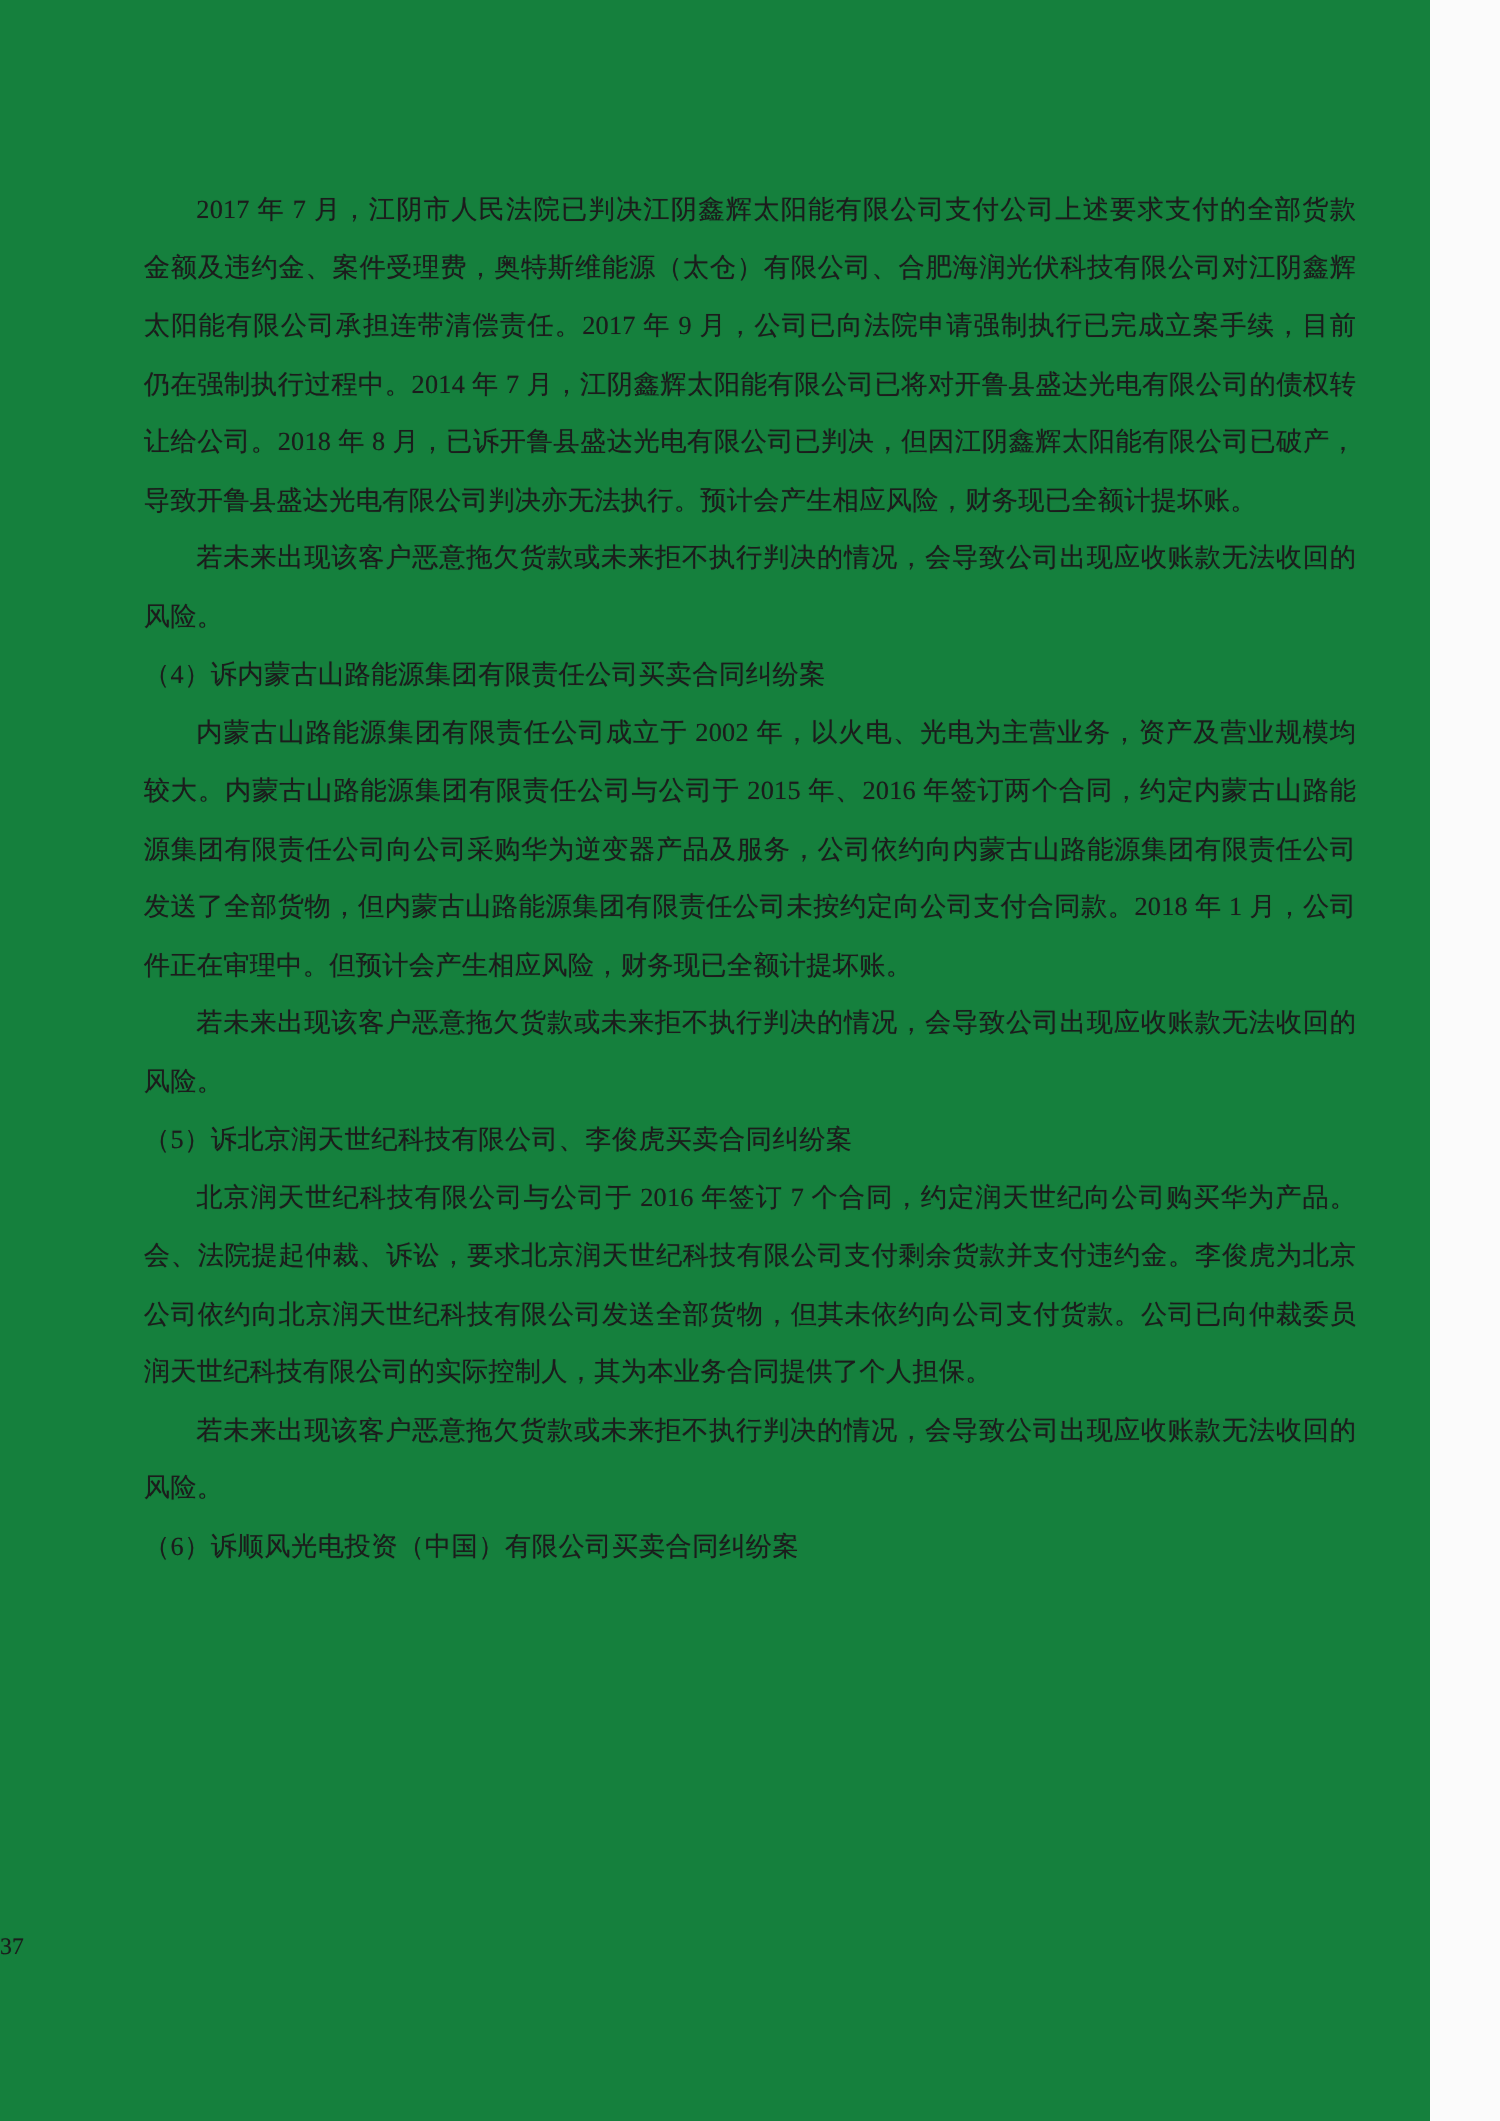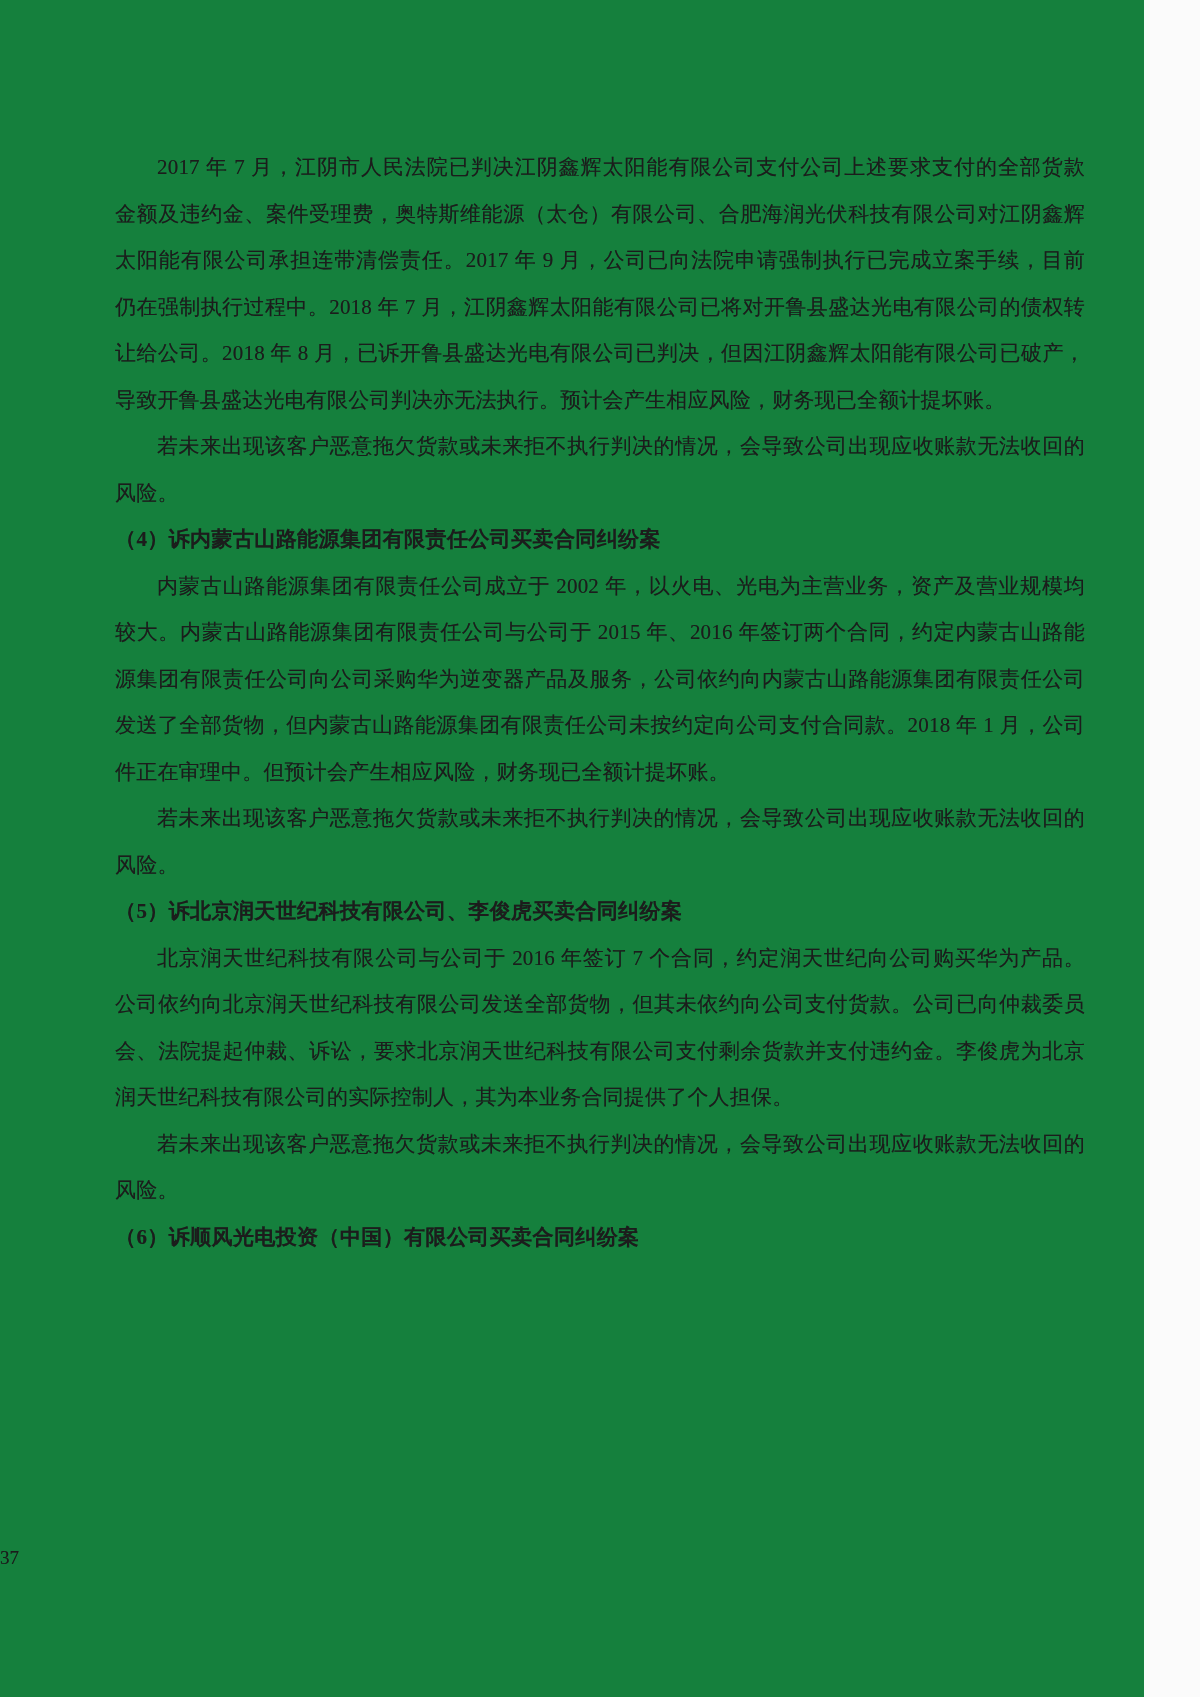--- a/index.html
+++ b/index.html
@@ -28,21 +28,21 @@
     height: 46.5px;
     overflow: hidden;
     text-align: justify;
     text-align-last: justify;
     text-shadow: 0 0 0.6px rgba(20,20,20,0.45);
     letter-spacing: 0.2px;
   }
   .line.first { text-indent: 2em; }
   .line.end { text-align-last: left; }
   .line.heading {
-    font-weight: bold;
+    font-weight: normal;
     text-align-last: left;
     letter-spacing: 0.4px;
   }
   .footer {
     position: absolute;
     top: 1546px;
     left: 0;
     width: 100%;
     font-size: 19px;
     line-height: 24px;
@@ -53,21 +53,21 @@
 </head>
 <body>
 
 <div class="page">
   <div class="body-text">
 
     <div>
       <div class="line first">2017 年 7 月，江阴市人民法院已判决江阴鑫辉太阳能有限公司支付公司上述要求支付的全部货款</div>
       <div class="line">金额及违约金、案件受理费，奥特斯维能源（太仓）有限公司、合肥海润光伏科技有限公司对江阴鑫辉</div>
       <div class="line">太阳能有限公司承担连带清偿责任。2017 年 9 月，公司已向法院申请强制执行已完成立案手续，目前</div>
-      <div class="line">仍在强制执行过程中。2018 年 7 月，江阴鑫辉太阳能有限公司已将对开鲁县盛达光电有限公司的债权转</div>
+      <div class="line">仍在强制执行过程中。2014 年 7 月，江阴鑫辉太阳能有限公司已将对开鲁县盛达光电有限公司的债权转</div>
       <div class="line">让给公司。2018 年 8 月，已诉开鲁县盛达光电有限公司已判决，但因江阴鑫辉太阳能有限公司已破产，</div>
       <div class="line end">导致开鲁县盛达光电有限公司判决亦无法执行。预计会产生相应风险，财务现已全额计提坏账。</div>
     </div>
 
     <div>
       <div class="line first">若未来出现该客户恶意拖欠货款或未来拒不执行判决的情况，会导致公司出现应收账款无法收回的</div>
       <div class="line end">风险。</div>
     </div>
 
     <div>
@@ -86,22 +86,22 @@
       <div class="line first">若未来出现该客户恶意拖欠货款或未来拒不执行判决的情况，会导致公司出现应收账款无法收回的</div>
       <div class="line end">风险。</div>
     </div>
 
     <div>
       <div class="line heading">（5）诉北京润天世纪科技有限公司、李俊虎买卖合同纠纷案</div>
     </div>
 
     <div>
       <div class="line first">北京润天世纪科技有限公司与公司于 2016 年签订 7 个合同，约定润天世纪向公司购买华为产品。</div>
+      <div class="line">会、法院提起仲裁、诉讼，要求北京润天世纪科技有限公司支付剩余货款并支付违约金。李俊虎为北京</div>
       <div class="line">公司依约向北京润天世纪科技有限公司发送全部货物，但其未依约向公司支付货款。公司已向仲裁委员</div>
-      <div class="line">会、法院提起仲裁、诉讼，要求北京润天世纪科技有限公司支付剩余货款并支付违约金。李俊虎为北京</div>
       <div class="line end">润天世纪科技有限公司的实际控制人，其为本业务合同提供了个人担保。</div>
     </div>
 
 
     <div>
       <div class="line first">若未来出现该客户恶意拖欠货款或未来拒不执行判决的情况，会导致公司出现应收账款无法收回的</div>
       <div class="line end">风险。</div>
     </div>
 
     <div>

